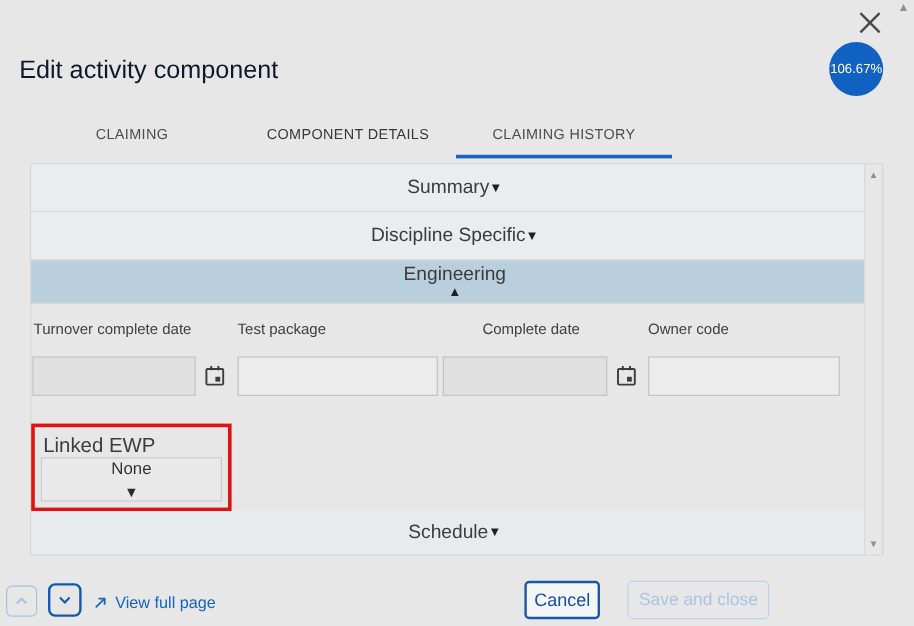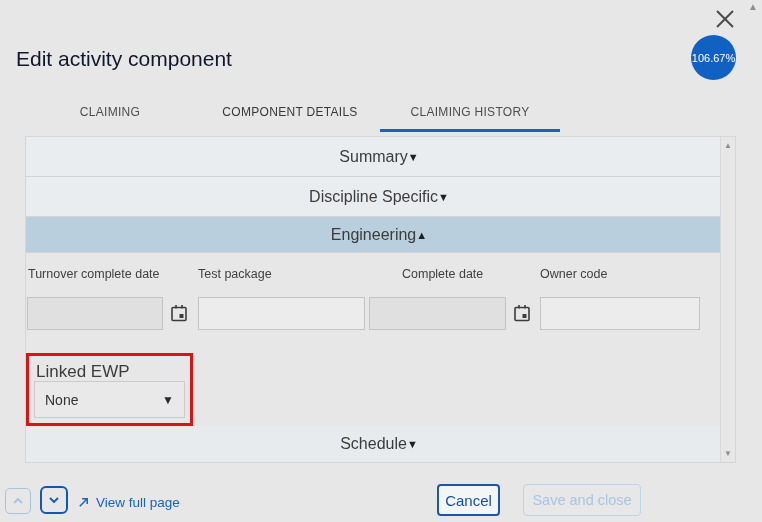--- a/index.html
+++ b/index.html
@@ -24,21 +24,21 @@
 
   
   .accordion { position:absolute; left:25px; top:136px; width:711px; height:327px;
                border:1px solid #d6d6d6; background:#e7e7e7; }
   .acc-row { position:absolute; left:0; width:694px; display:flex; align-items:center;
              justify-content:center; padding:0 10px 0 22px; font-size:16px; color:#3c3c3c;
              background:#e9edef; border-bottom:1px solid #d4d4d4; cursor:pointer; }
   .acc-row .caret { font-size:11px; color:#1f1f1f; }
   #row-summary    { top:0;    height:40px; }
   #row-discipline { top:40px; height:40px; }
-  #row-engineering{ top:80px; height:36px; background:#b9cfdd; }
+  #row-engineering{ top:80px; height:36px; background:#b9cfdd;flex-direction:column; }
   #row-schedule   { top:289px;height:36px; background:#e7ebed; border-bottom:none; }
 
   .acc-scrollbar { position:absolute; right:0; top:0; bottom:0; width:15px;
                    border-left:1px solid #d8d8d8; background:#e7e7e7; }
   .acc-scrollbar .sb-up, .acc-scrollbar .sb-down { position:absolute; left:0; width:100%;
                    text-align:center; font-size:8px; color:#8d8d8d; cursor:pointer; }
   .acc-scrollbar .sb-up { top:4px; } .acc-scrollbar .sb-down { bottom:4px; }
 
   
   .eng-content { position:absolute; left:0; top:116px; width:696px; height:173px; }
@@ -46,21 +46,21 @@
   .fld-input { position:absolute; top:44px; height:33px; border:1px solid #c4c4c4;
                background:#ececec; font:14px "Liberation Sans",sans-serif; color:#333; padding:0 8px; }
   .fld-input.date { background:#e0e0e0; }
   .cal-btn { position:absolute; top:50px; width:20px; height:20px; cursor:pointer; }
 
   .highlight-box { position:absolute; left:0; top:100px; width:167px; height:73px;
                    border:3px solid #de1212; }
   .ewp-label { position:absolute; left:7px; top:6px; font-size:17px; color:#3c3c3c; }
   .ewp-select { position:absolute; left:5px; right:5px; top:25px; height:37px;
                 border:1px solid #cbcbcb; background:#e9e9e9; display:flex; align-items:center;
-                justify-content:space-between; padding:0 10px; cursor:pointer; }
+                justify-content:space-between; padding:0 10px; cursor:pointer;flex-direction:column; }
   .ewp-select .val { font-size:14px; color:#333333; }
   .ewp-select .caret { font-size:12px; color:#2b2b2b; }
 
   
   .pg-btn { position:absolute; top:488px; width:26px; height:26px; border-radius:5px;
             background:transparent; display:flex; align-items:center; justify-content:center; cursor:pointer; }
   #pg-up   { left:5px;  border:1px solid #a7c3e3; }
   #pg-down { left:40px; top:486px; width:28px; height:28px; border:2px solid #1358b0; border-radius:6px; }
   .view-full { position:absolute; left:77px; top:495px; display:flex; align-items:center; gap:6px;
                color:#1464c0; font-size:13.5px; cursor:pointer; }

